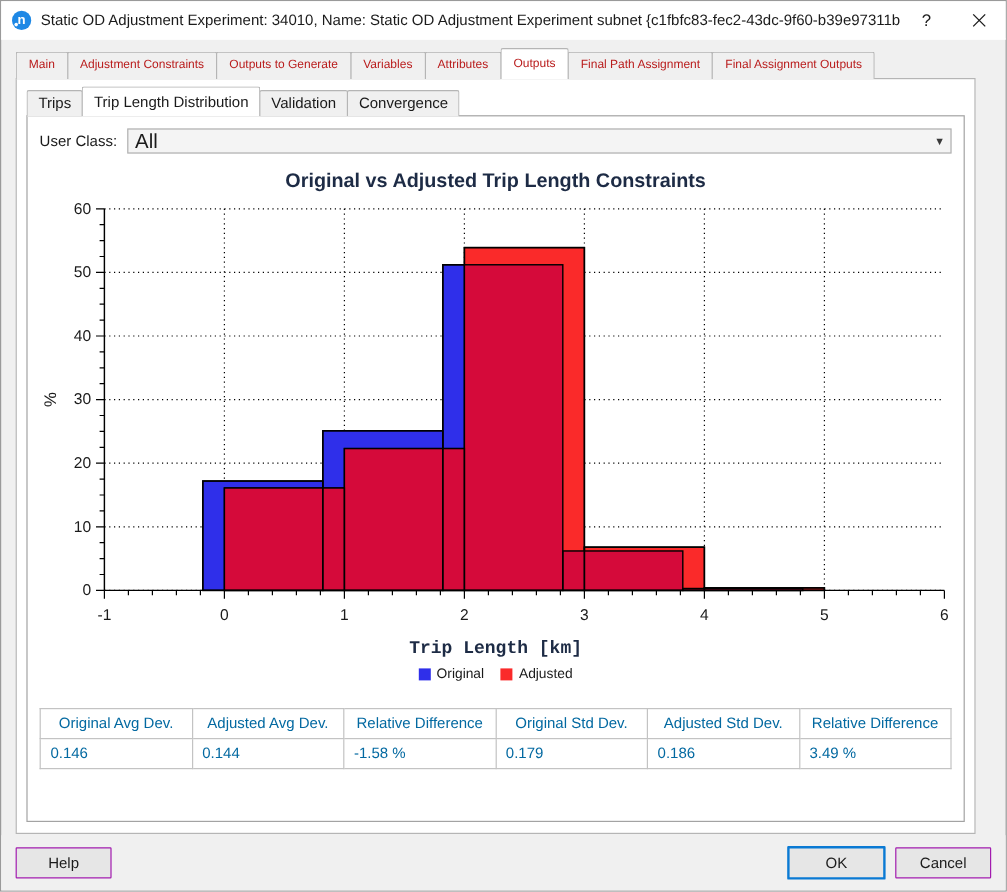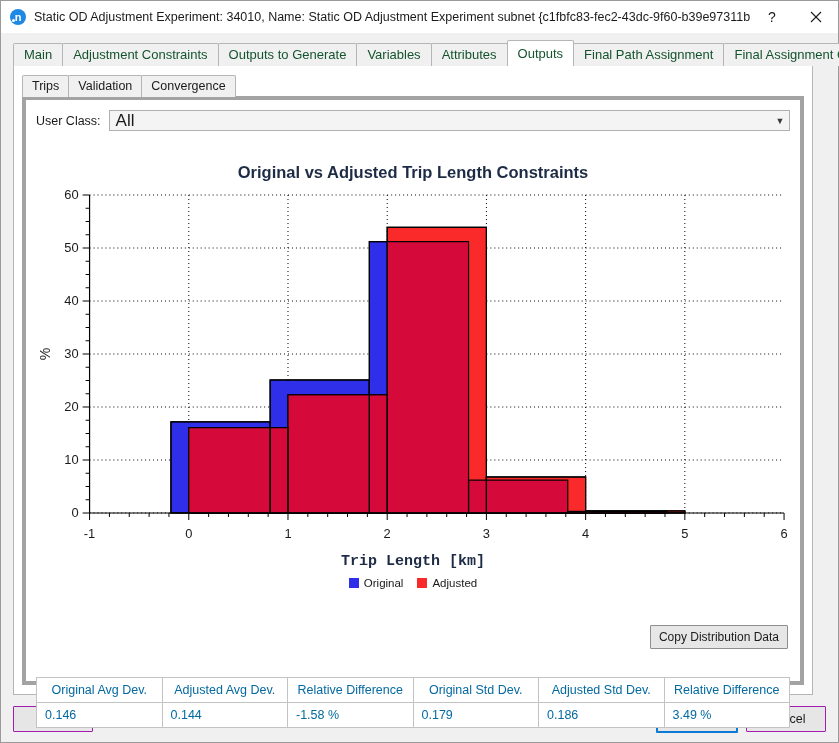--- a/index.html
+++ b/index.html
@@ -82,22 +82,22 @@
     position: relative;
     z-index: 3;
   }
   .tab {
     height: 22px;
     line-height: 22px;
     padding: 0 10px;
     border: 1px solid #b5b5b5;
     border-bottom: none;
     background: #f0f0f0;
-    font-size: 13px;
-    color: #14532d;
+    font-size: 10px;
+    color: #b91c1c;
     margin-right: -1px;
     border-radius: 2px 2px 0 0;
     white-space: nowrap;
   }
   .tab.selected {
     background: #ffffff;
     height: 25px;
     line-height: 25px;
     position: relative;
     z-index: 4;
@@ -142,29 +142,28 @@
   .subtab.selected {
     background: #ffffff;
     height: 24px;
     line-height: 24px;
     position: relative;
     z-index: 4;
   }
 
   #subtabbody {
     margin: 0 8px 8px 8px;
-    border: 4px solid #a3a3a3;
+    border: 1px solid #a3a3a3;
     background: #ffffff;
     flex: 1 1 auto;
     position: relative;
     top: -1px;
     display: flex;
     flex-direction: column;
     min-height: 0;
-    gap: 18px;
   }
 
   
   #userclass-row {
     display: flex;
     align-items: center;
     margin: 10px 10px 0 10px;
     flex: 0 0 auto;
   }
   #userclass-label {
@@ -331,20 +330,21 @@
     <div class="tab">Attributes</div>
     <div class="tab selected">Outputs</div>
     <div class="tab">Final Path Assignment</div>
     <div class="tab">Final Assignment Outputs</div>
   </div>
 
   <div id="tabbody">
 
     <div id="subtabstrip">
       <div class="subtab">Trips</div>
+      <div class="subtab selected">Trip Length Distribution</div>
       <div class="subtab">Validation</div>
       <div class="subtab">Convergence</div>
     </div>
 
     <div id="subtabbody">
 
       <div id="userclass-row">
         <div id="userclass-label">User Class:</div>
         <div id="userclass-combo">
           <div id="userclass-value">All</div>
@@ -489,23 +489,20 @@
             <span class="legend-swatch" id="sw-original" style="background: rgb(47, 47, 234);"></span>
             <span>Original</span>
           </div>
           <div class="legend-entry">
             <span class="legend-swatch" id="sw-adjusted" style="background: rgb(250, 42, 42);"></span>
             <span>Adjusted</span>
           </div>
         </div>
       </div>
 
-      <div id="copy-row">
-        <div class="push-btn">Copy Distribution Data</div>
-      </div>
 
       <div id="stats-wrap">
         <table class="stats">
           <thead>
             <tr>
               <th>Original Avg Dev.</th>
               <th>Adjusted Avg Dev.</th>
               <th>Relative Difference</th>
               <th>Original Std Dev.</th>
               <th>Adjusted Std Dev.</th>

